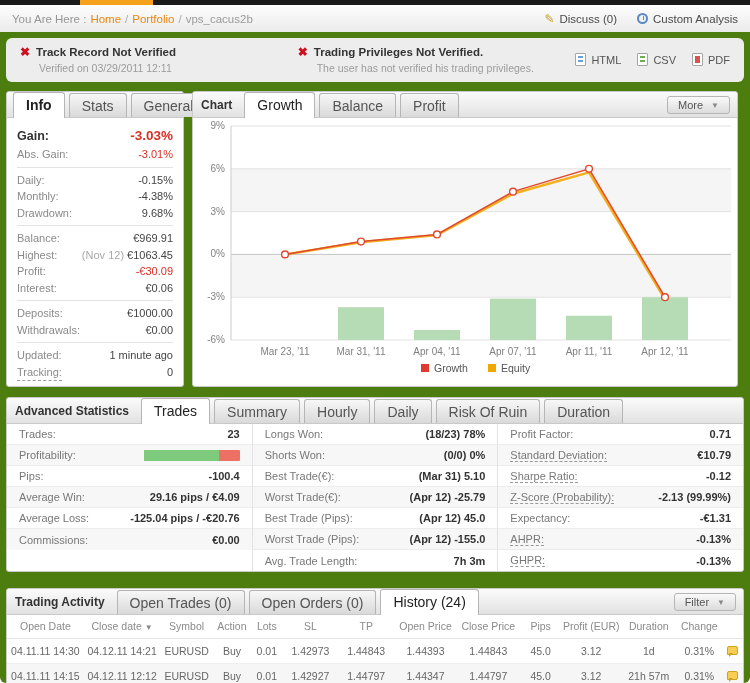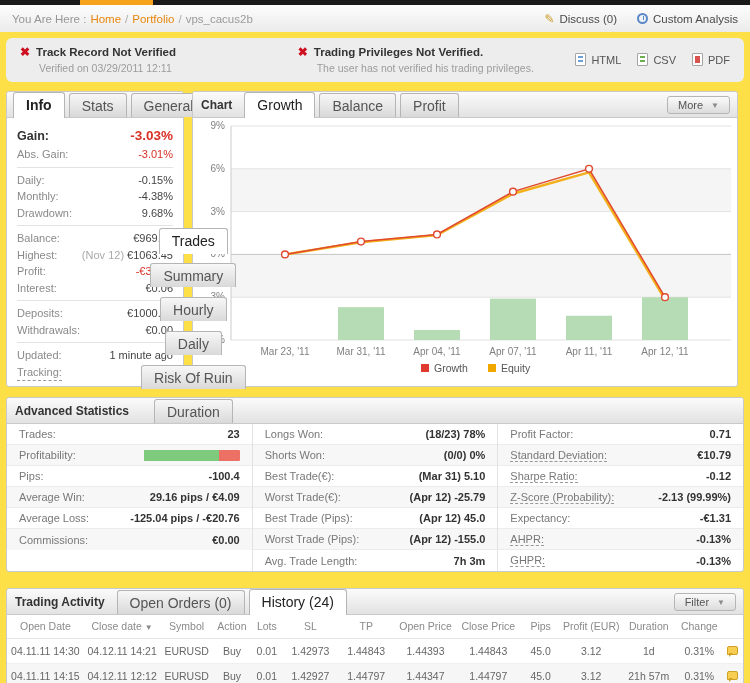--- a/index.html
+++ b/index.html
@@ -1,17 +1,17 @@
 <!DOCTYPE html>
 <html><head>
 <meta charset="utf-8">
 <style>
   * { box-sizing: border-box; }
   body { margin:0; background:#fff; font-family:"Liberation Sans", sans-serif; width:750px; height:683px; overflow:hidden; }
-  .page { width:750px; height:683px; position:relative; background:#fde047; }
+  .page { width:750px; height:683px; position:relative; background:#4d7c0f;border-radius:6px; }
 
   
   .topbar { height:5px; background:#1a1a1a; position:relative; }
   .topbar-orange { position:absolute; left:80px; top:0; width:73px; height:5px; background:#f6a21d; }
 
   
   .bc-row { height:27px; background:linear-gradient(#fdfdfd,#ebebeb); display:flex; align-items:center; padding:0 12px; font-size:11.5px; color:#969696; }
   .bc-link { color:#e8870e; text-decoration:none; margin:0 4px; cursor:pointer; }
   .bc-sep { color:#aaa; }
   .bc-current { color:#9a9a9a; margin-left:4px; }
@@ -270,21 +270,21 @@
           <text x="241" y="254" font-size="10.5" fill="#555555" font-family="Liberation Sans, sans-serif">Growth</text>
           <rect x="295" y="246" width="8" height="8" fill="#f0a800"></rect>
           <text x="308" y="254" font-size="10.5" fill="#555555" font-family="Liberation Sans, sans-serif">Equity</text>
         </svg>
     </div>
   </div>
 
   <div class="panel stats-panel">
     <div class="panel-header">
       <span class="panel-title">Advanced Statistics</span>
-      <span id="stats-tabs" style="display:flex;gap:10px;align-items:center;flex-direction:column;">
+      <span id="stats-tabs" style="display:flex;gap:4px;align-items:flex-end;">
           <span class="tab active">Trades</span>
           <span class="tab">Summary</span>
           <span class="tab">Hourly</span>
           <span class="tab">Daily</span>
           <span class="tab">Risk Of Ruin</span>
           <span class="tab">Duration</span>
         </span>
     </div>
     <div class="stats-grid" id="stats-grid">
         <div class="stat-col">
@@ -375,20 +375,21 @@
             <span class="svalue">-0.13%</span>
           </div>
         </div>
       </div>
   </div>
 
   <div class="panel activity-panel">
     <div class="panel-header">
       <span class="panel-title">Trading Activity</span>
       <span id="activity-tabs" style="display:flex;gap:4px;align-items:flex-end;">
+          <span class="tab">Open Trades (0)</span>
           <span class="tab">Open Orders (0)</span>
           <span class="tab active">History (24)</span>
         </span>
       <span class="btn-drop">
         <span>Filter</span>
           <span class="arr">▼</span>
       </span>
     </div>
     <table class="activity-table">
       <thead>

